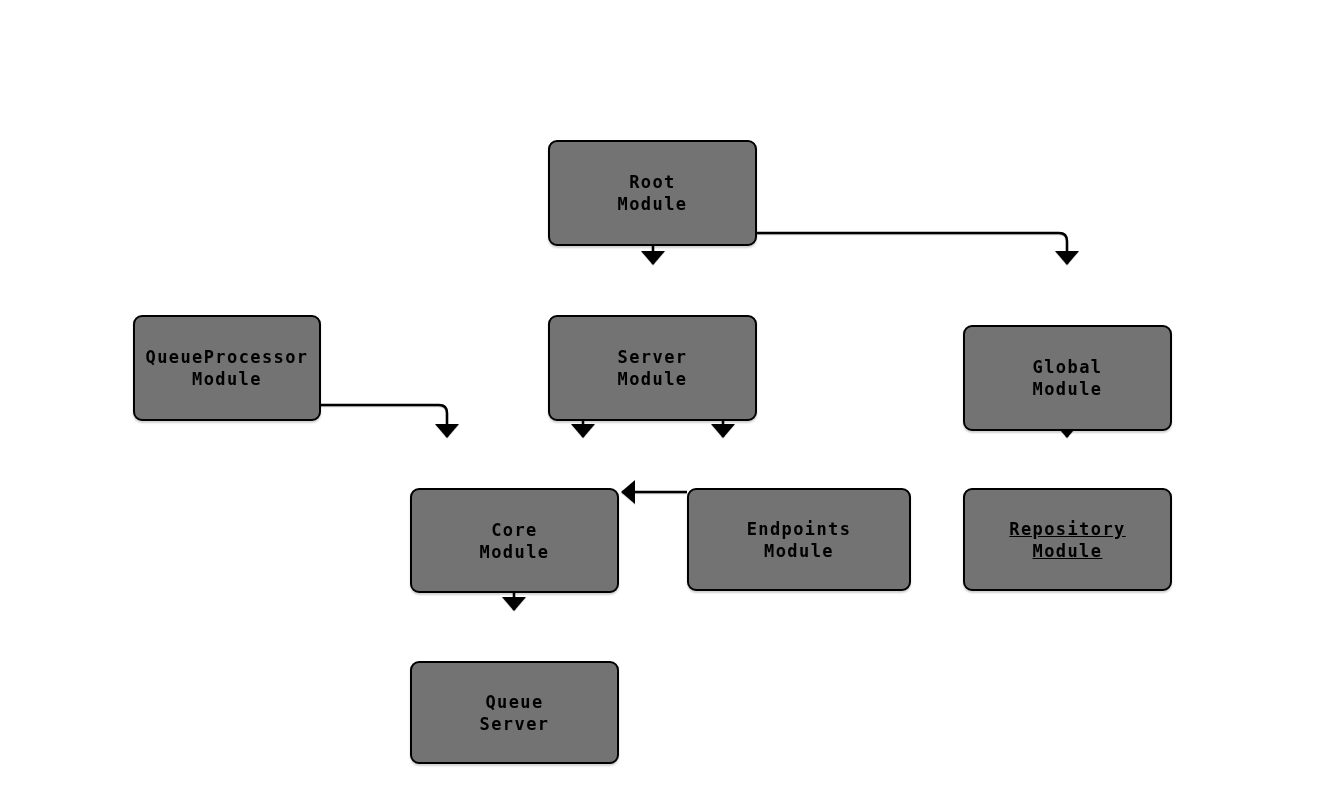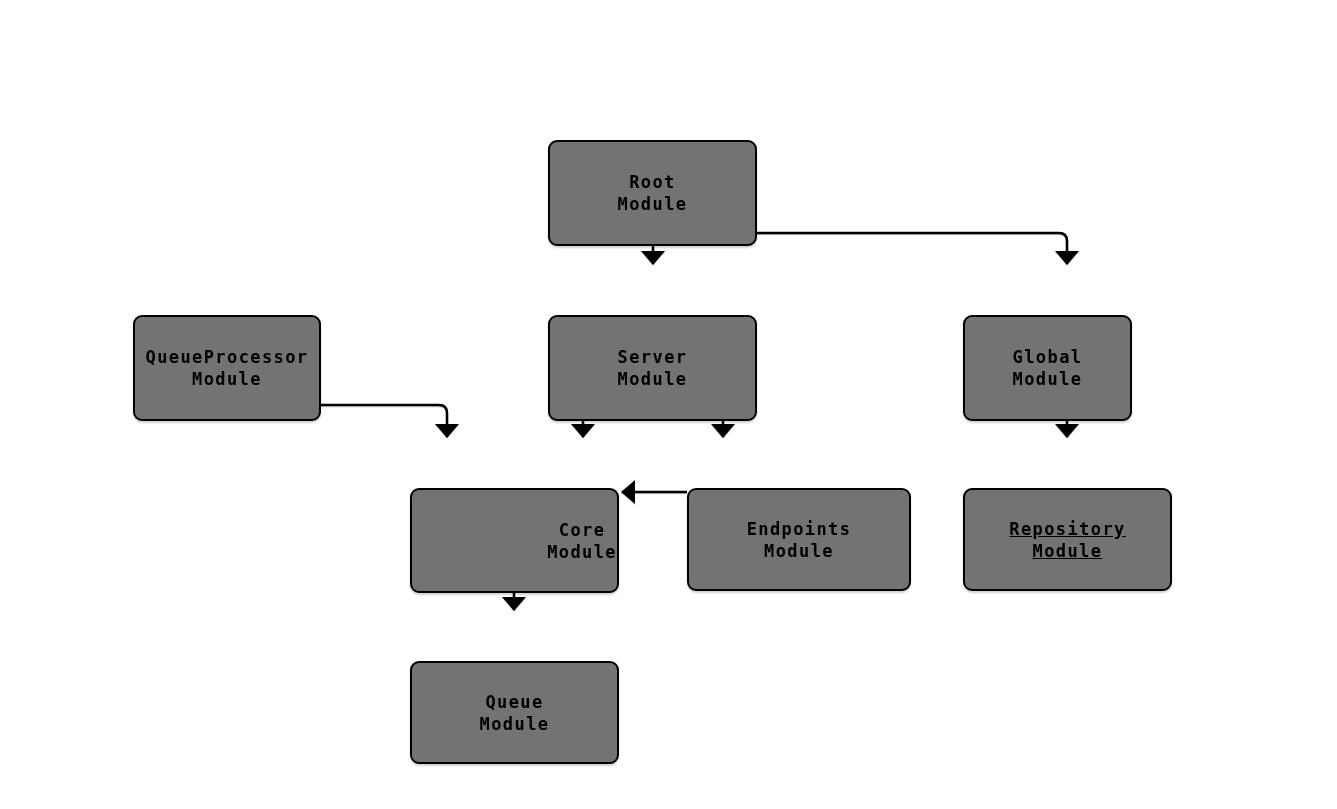--- a/index.html
+++ b/index.html
@@ -48,22 +48,22 @@
     font-weight: bold;
     font-size: 17px;
     line-height: 22px;
     letter-spacing: 1.4px;
     color: #000000;
   }
   
   .node-root          { left: 548px; top:  92px; width: 209px; height: 106px; }
   .node-queueprocessor{ left: 133px; top: 267px; width: 188px; height: 106px; }
   .node-server        { left: 548px; top: 267px; width: 209px; height: 106px; }
-  .node-global        { left: 963px; top: 267px; width: 169px; height: 106px; }
-  .node-core          { left: 410px; top: 440px; width: 209px; height: 105px; justify-content: flex-end; }
+  .node-global        { left: 963px; top: 277px; width: 209px; height: 106px; }
+  .node-core          { left: 410px; top: 440px; width: 209px; height: 105px; }
   .node-endpoints     { left: 687px; top: 440px; width: 224px; height: 103px; }
   .node-repository    { left: 963px; top: 440px; width: 209px; height: 103px; text-decoration: underline; }
   .node-queue         { left: 410px; top: 613px; width: 209px; height: 103px; }
 </style>
 </head>
 <body>
 
 <div class="canvas">
 
   <svg class="edges-layer" width="1337" height="809" viewBox="0 0 1337 809" xmlns="http://www.w3.org/2000/svg">
@@ -120,16 +120,16 @@
 Module</span>
   </div>
 
   <div class="node node-repository">
     <span class="node-label">Repository
 Module</span>
   </div>
 
   <div class="node node-queue">
     <span class="node-label">Queue
-Module</span>
+Server</span>
   </div>
 
 </div>
 
 </body></html>

